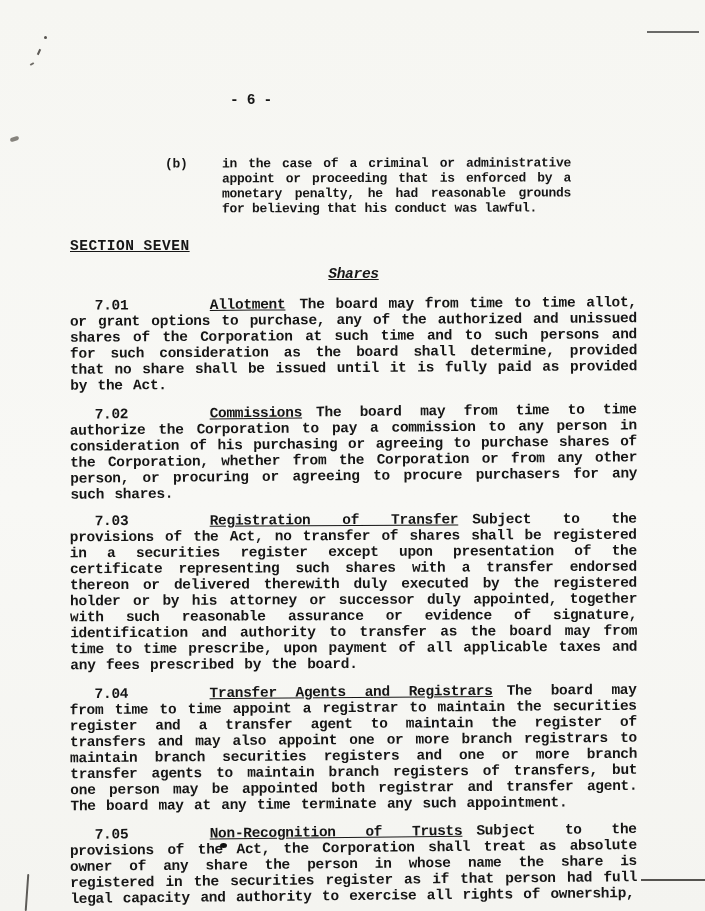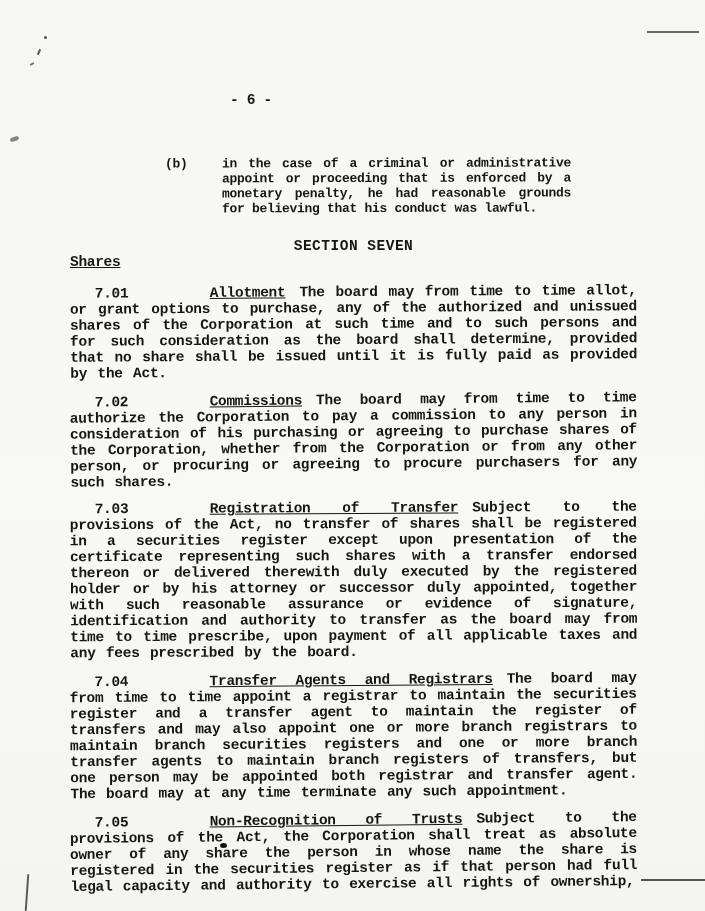--- a/index.html
+++ b/index.html
@@ -43,27 +43,30 @@
   }
   .item-b .item-label {
     flex: none;
     width: 57px;
   }
   .item-b .item-text {
     flex: 1;
     text-align: justify;
   }
   .section-title {
-    text-align: center;
+    text-align: left;
+    text-decoration: underline;
+    margin-bottom: 12px;
     letter-spacing: 0.5px;
   }
   .section-subtitle {
-    text-align: left;
+    text-align: center;
     text-decoration: underline;
     margin-bottom: 14px;
+    font-style: italic;
   }
   .clause {
     margin: 0 0 12px 0;
     text-align: justify;
     text-indent: 25px;
     word-spacing: 2px;
   }
   .clause .clause-num {
     display: inline-block;
     width: 115px;

